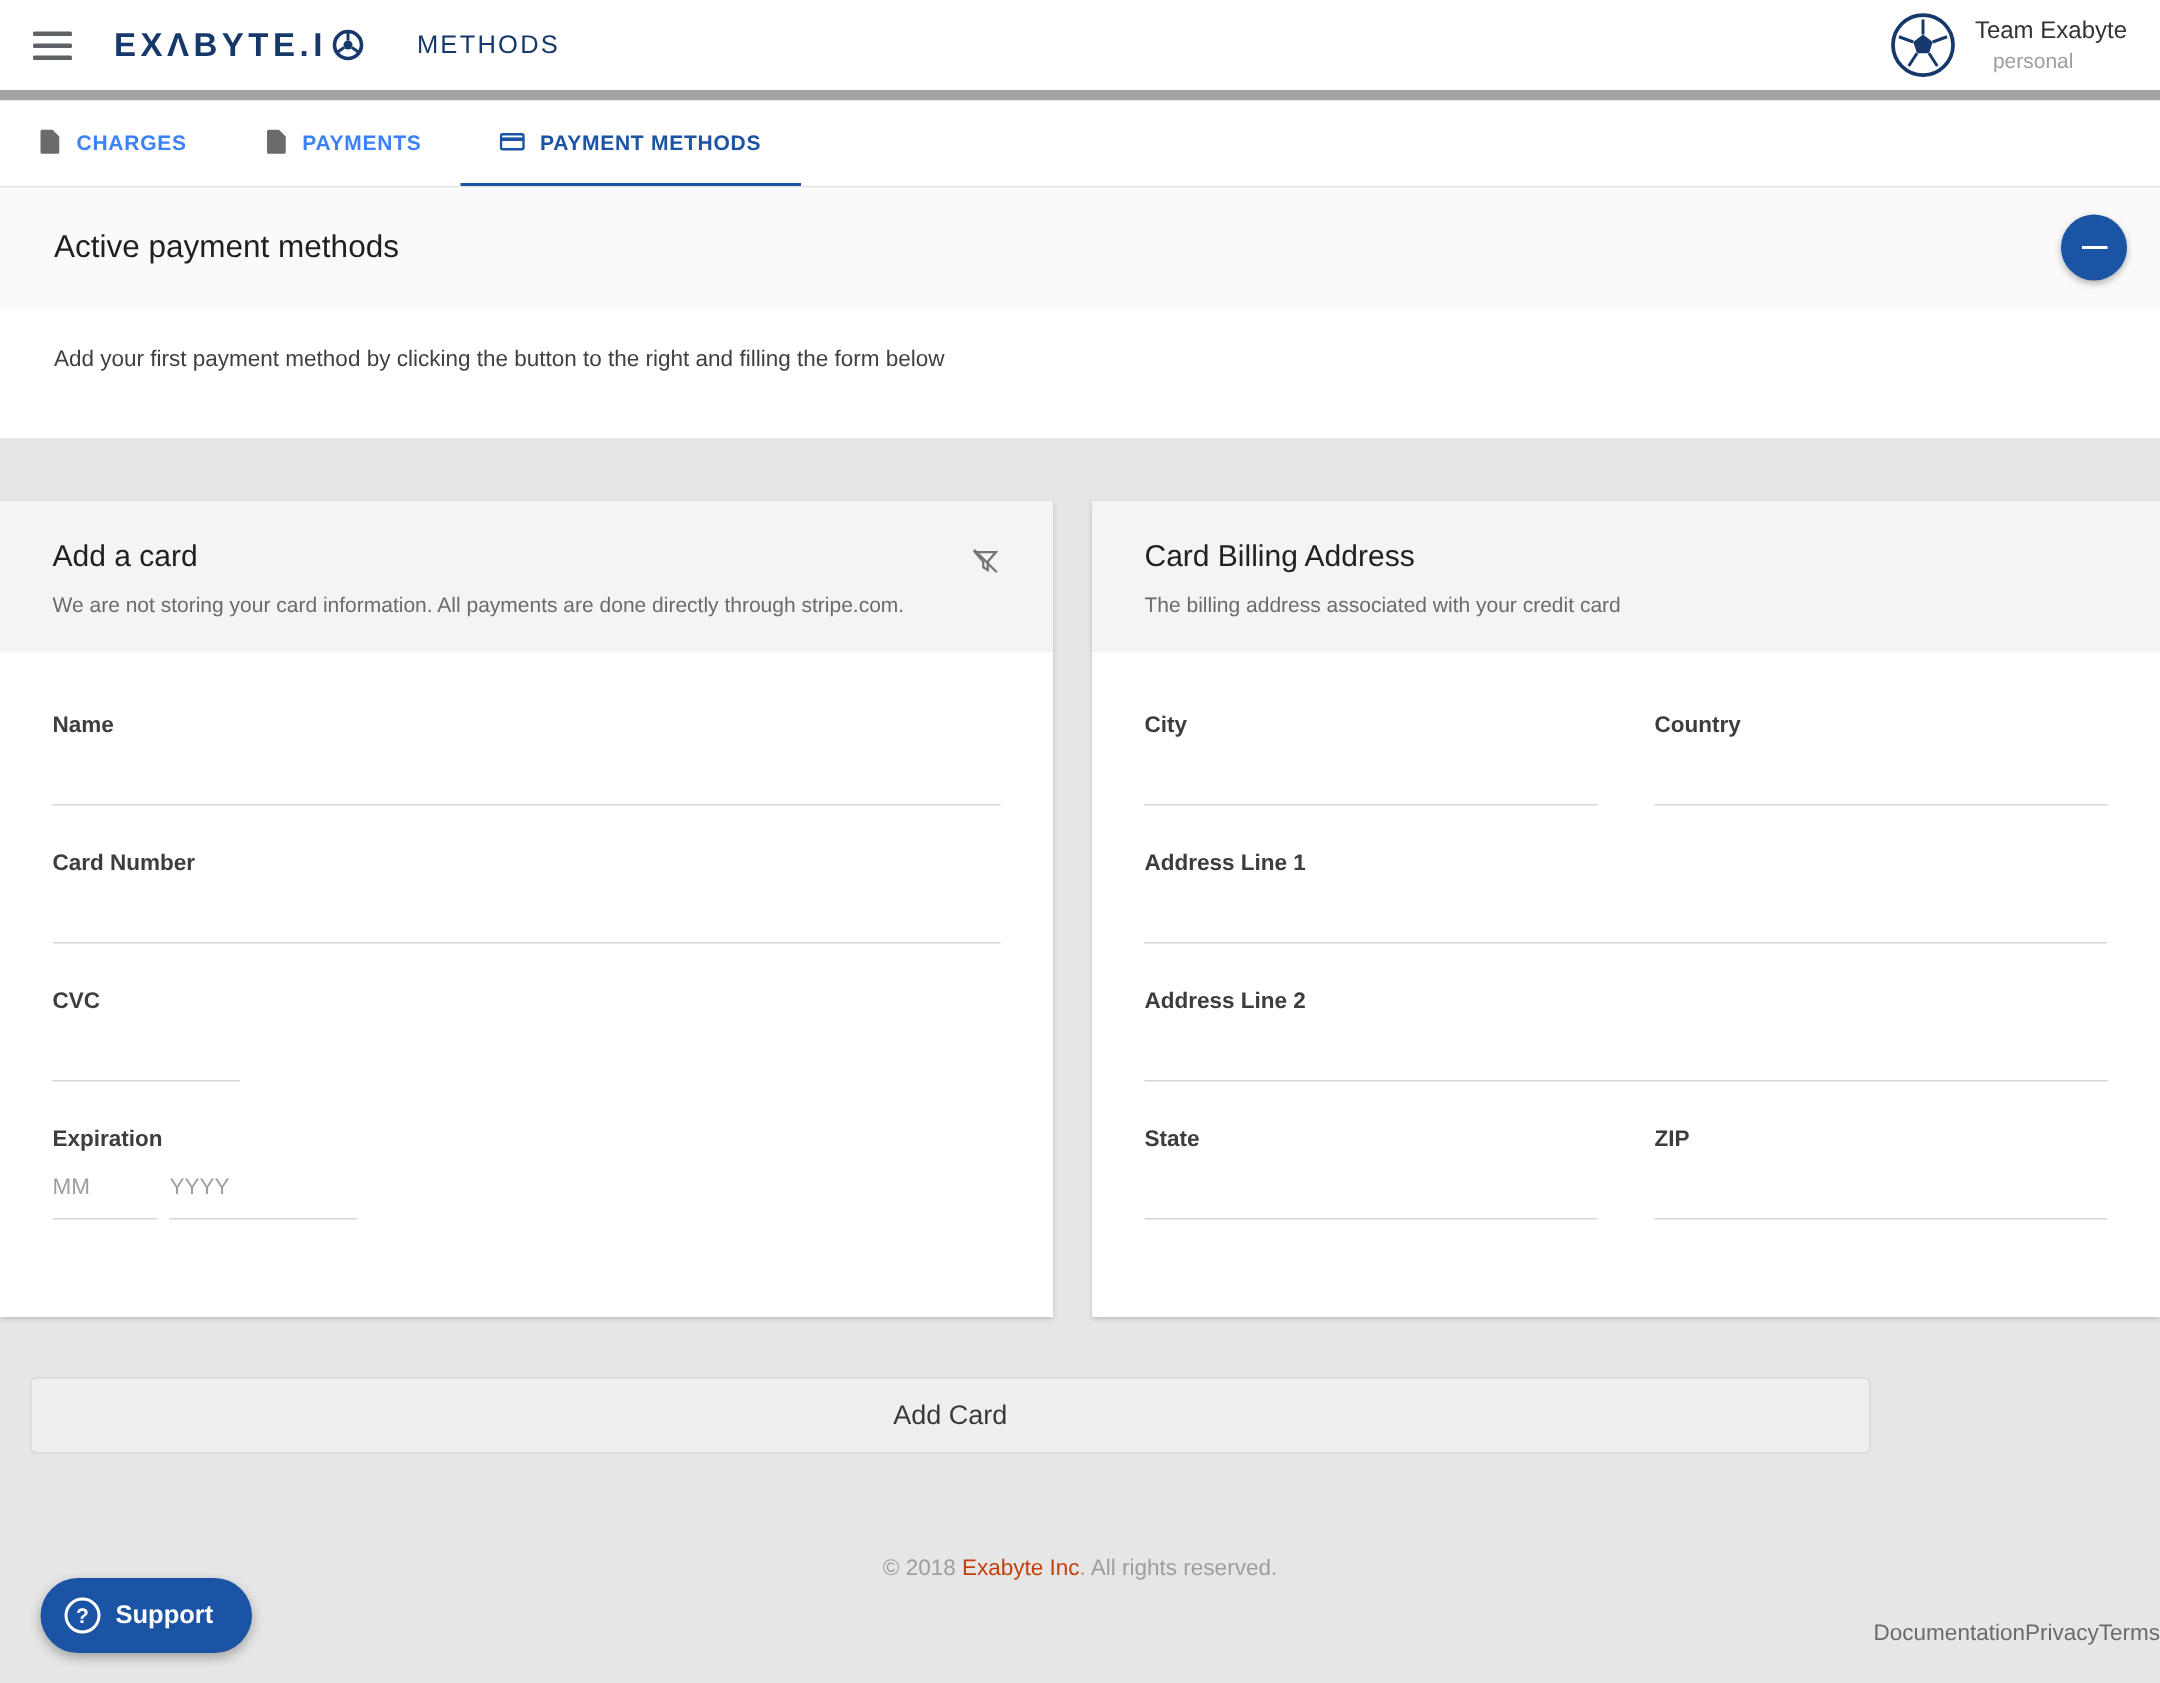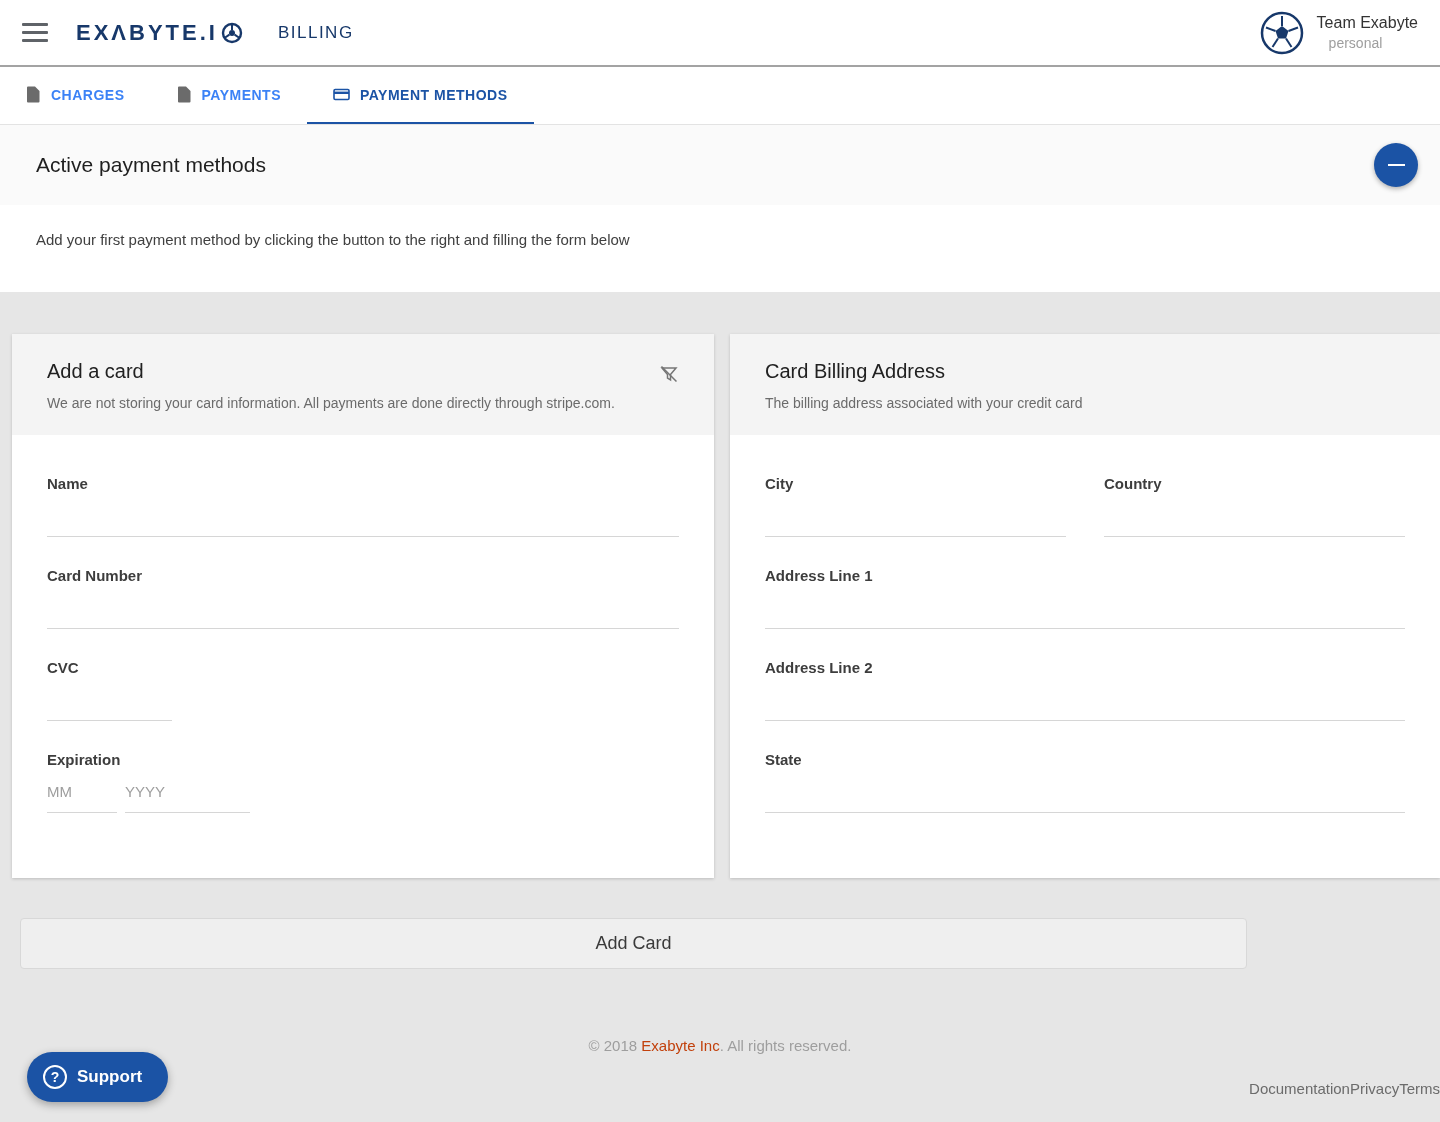--- a/index.html
+++ b/index.html
@@ -5,21 +5,21 @@
   * { box-sizing: border-box; margin: 0; padding: 0; }
   html,body { width:1440px; height:1122px; overflow:hidden; }
   body {
     font-family: "Liberation Sans", sans-serif;
     background:#e6e6e6;
     color:#212121;
     position:relative;
   }
   
   .topbar {
-    height:67px; background:#fff; border-bottom:2px solid #a3a3a3;
+    height:67px; background:#fff; border-bottom:7px solid #a3a3a3;
     display:flex; align-items:center; padding:0 22px;
   }
   .menu-btn { width:30px; cursor:pointer; margin-right:24px; }
   .menu-btn span { display:block; height:3px; background:#5f6368; margin:5px 0; border-radius:1px; width:26px; }
   .logo { display:flex; align-items:center; cursor:pointer; }
   .logo-text { font-size:22px; font-weight:700; letter-spacing:3px; color:#17386a; }
   .logo-gear { margin-left:2px; display:flex; }
   .section-title { font-size:17px; letter-spacing:1.5px; color:#17386a; margin-left:34px; }
   .spacer { flex:1; }
   .account { display:flex; align-items:center; cursor:pointer; gap:12px; }
@@ -48,21 +48,21 @@
   .collapse-btn {
     width:44px; height:44px; border-radius:50%; border:none; background:#1b53a5;
     display:flex; align-items:center; justify-content:center; cursor:pointer;
     box-shadow:0 2px 5px rgba(0,0,0,0.3);
   }
   .collapse-btn .minus { width:17px; height:2px; background:#fff; display:block; }
   .panel-desc { background:#fff; padding:26px 36px 44px; }
   .panel-desc p { font-size:15px; color:#404040; }
   
   .content { background:#e6e6e6; }
-  .cards { display:flex; gap:16px; padding-top:42px; align-items:stretch;margin-left:12px; }
+  .cards { display:flex; gap:26px; padding-top:42px; align-items:stretch; }
   .card {
     background:#fff; box-shadow:0 1px 3px rgba(0,0,0,0.18);
     min-height:536px;
   }
   .card-left { width:702px; flex:0 0 702px; }
   .card-right { flex:1; }
   .card-head {
     background:#f4f4f4; padding:26px 35px 24px; display:flex; align-items:flex-start;
   }
   .card-head .head-text { flex:1; }
@@ -125,21 +125,21 @@
     <span class="logo-gear">
       <svg width="24" height="24" viewBox="0 0 24 24">
         <circle cx="12" cy="12" r="9" fill="none" stroke="#17386a" stroke-width="2.4"></circle>
         <circle cx="12" cy="12" r="3" fill="#17386a"></circle>
         <line x1="12" y1="9" x2="12" y2="3.5" stroke="#17386a" stroke-width="2"></line>
         <line x1="9.4" y1="13.6" x2="4.8" y2="16.8" stroke="#17386a" stroke-width="2"></line>
         <line x1="14.6" y1="13.6" x2="19.2" y2="16.8" stroke="#17386a" stroke-width="2"></line>
       </svg>
     </span>
   </div>
-  <span class="section-title">BILLING</span>
+  <span class="section-title">METHODS</span>
   <div class="spacer"></div>
   <div class="account">
     <span style="display:flex;">
       <svg width="46" height="46" viewBox="0 0 46 46">
         <circle cx="23" cy="23" r="20" fill="#fff" stroke="#17386a" stroke-width="2.5"></circle>
         <polygon points="23,16 29.5,21 27,28.5 19,28.5 16.5,21" fill="#17386a"></polygon>
         <line x1="23" y1="16" x2="23" y2="6" stroke="#17386a" stroke-width="2"></line>
         <line x1="29.5" y1="21" x2="39" y2="17.5" stroke="#17386a" stroke-width="2"></line>
         <line x1="16.5" y1="21" x2="7" y2="17.5" stroke="#17386a" stroke-width="2"></line>
         <line x1="27" y1="28.5" x2="32.5" y2="37" stroke="#17386a" stroke-width="2"></line>
@@ -254,20 +254,24 @@
         </div>
         <div class="field-group">
           <label>Address Line 2</label>
           <input type="text" style="">
         </div>
         <div class="field-row">
           <div class="field-group">
             <label>State</label>
             <input type="text" style="">
           </div>
+          <div class="field-group">
+            <label>ZIP</label>
+            <input type="text" style="">
+          </div>
         </div>
       </div>
     </div>
   </div>
 
   <button class="add-card-btn">Add Card</button>
 
   <footer class="footer">
     <p class="copyright"><span>© 2018 </span><a>Exabyte Inc</a><span>. All rights reserved.</span></p>
     <div class="footer-links">

